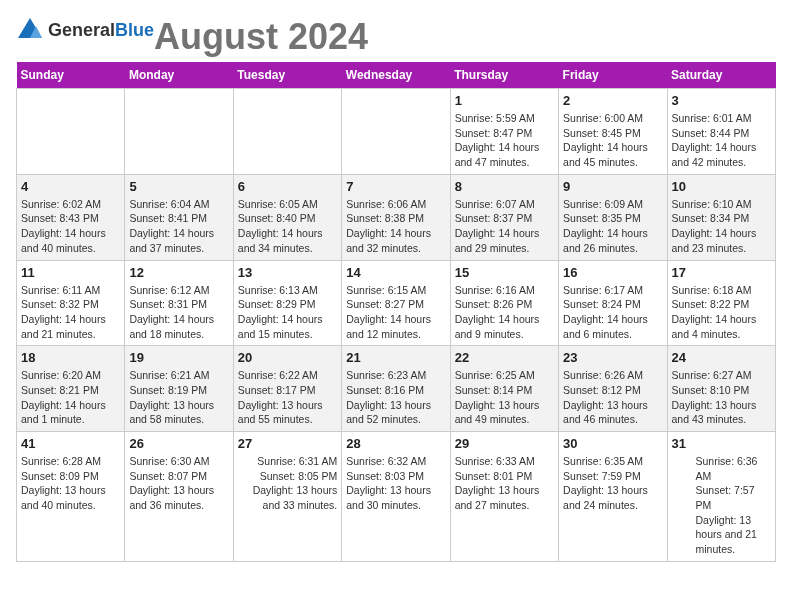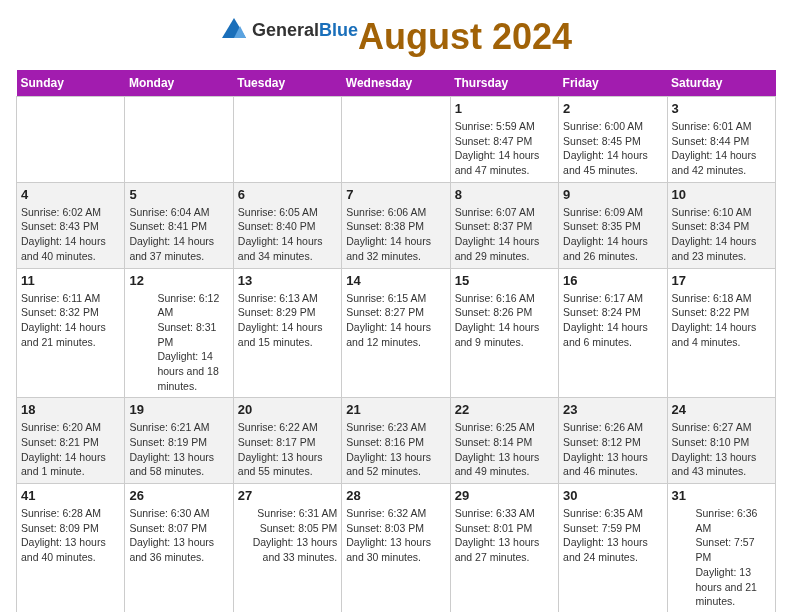--- a/index.html
+++ b/index.html
@@ -5,23 +5,23 @@
     * { box-sizing: border-box; margin: 0; padding: 0; }
     body {
       font-family: Arial, sans-serif;
       background: #fff;
       width: 792px;
       min-height: 612px;
       padding: 16px;
     }
     .header-area {
       display: flex;
-      justify-content: center;
+      justify-content: flex-start;
       align-items: flex-start;
-      margin-bottom: 12px;
+      margin-bottom: 4px;
     }
     .logo {
       display: flex;
       align-items: center;
       gap: 4px;
     }
     .logo-text-general {
       font-size: 18px;
       font-weight: bold;
       color: #333;
@@ -34,21 +34,21 @@
     .logo-icon {
       width: 28px;
       height: 28px;
     }
     .title-area {
       text-align: right;
     }
     .main-title {
       font-size: 36px;
       font-weight: bold;
-      color: #a16207;
+      color: #737373;
     }
     .subtitle {
       font-size: 16px;
       color: #555;
     }
     table {
       width: 100%;
       border-collapse: collapse;
       font-size: 11px;
     }
@@ -186,21 +186,21 @@
       </tr>
       <tr>
         <td>
           <div class="day-num">11</div>
           <div class="day-info" style="white-space: pre-line;">Sunrise: 6:11 AM
 Sunset: 8:32 PM
 Daylight: 14 hours and 21 minutes.</div>
         </td>
         <td>
           <div class="day-num">12</div>
-          <div class="day-info" style="white-space: pre-line; margin-left: 28px;">Sunrise: 6:12 AM
+          <div class="day-info" style="white-space: pre-line;">Sunrise: 6:12 AM
 Sunset: 8:31 PM
 Daylight: 14 hours and 18 minutes.</div>
         </td>
         <td>
           <div class="day-num">13</div>
           <div class="day-info" style="white-space: pre-line;">Sunrise: 6:13 AM
 Sunset: 8:29 PM
 Daylight: 14 hours and 15 minutes.</div>
         </td>
         <td>

